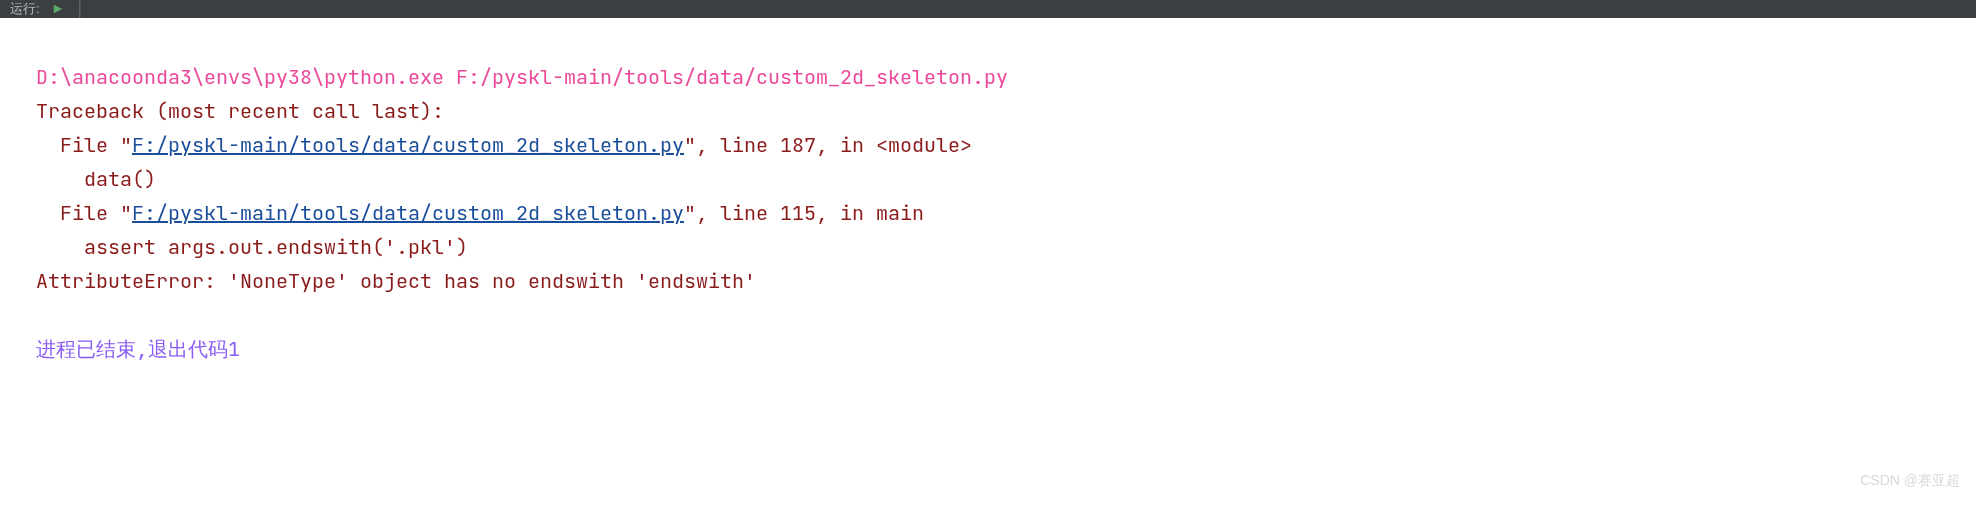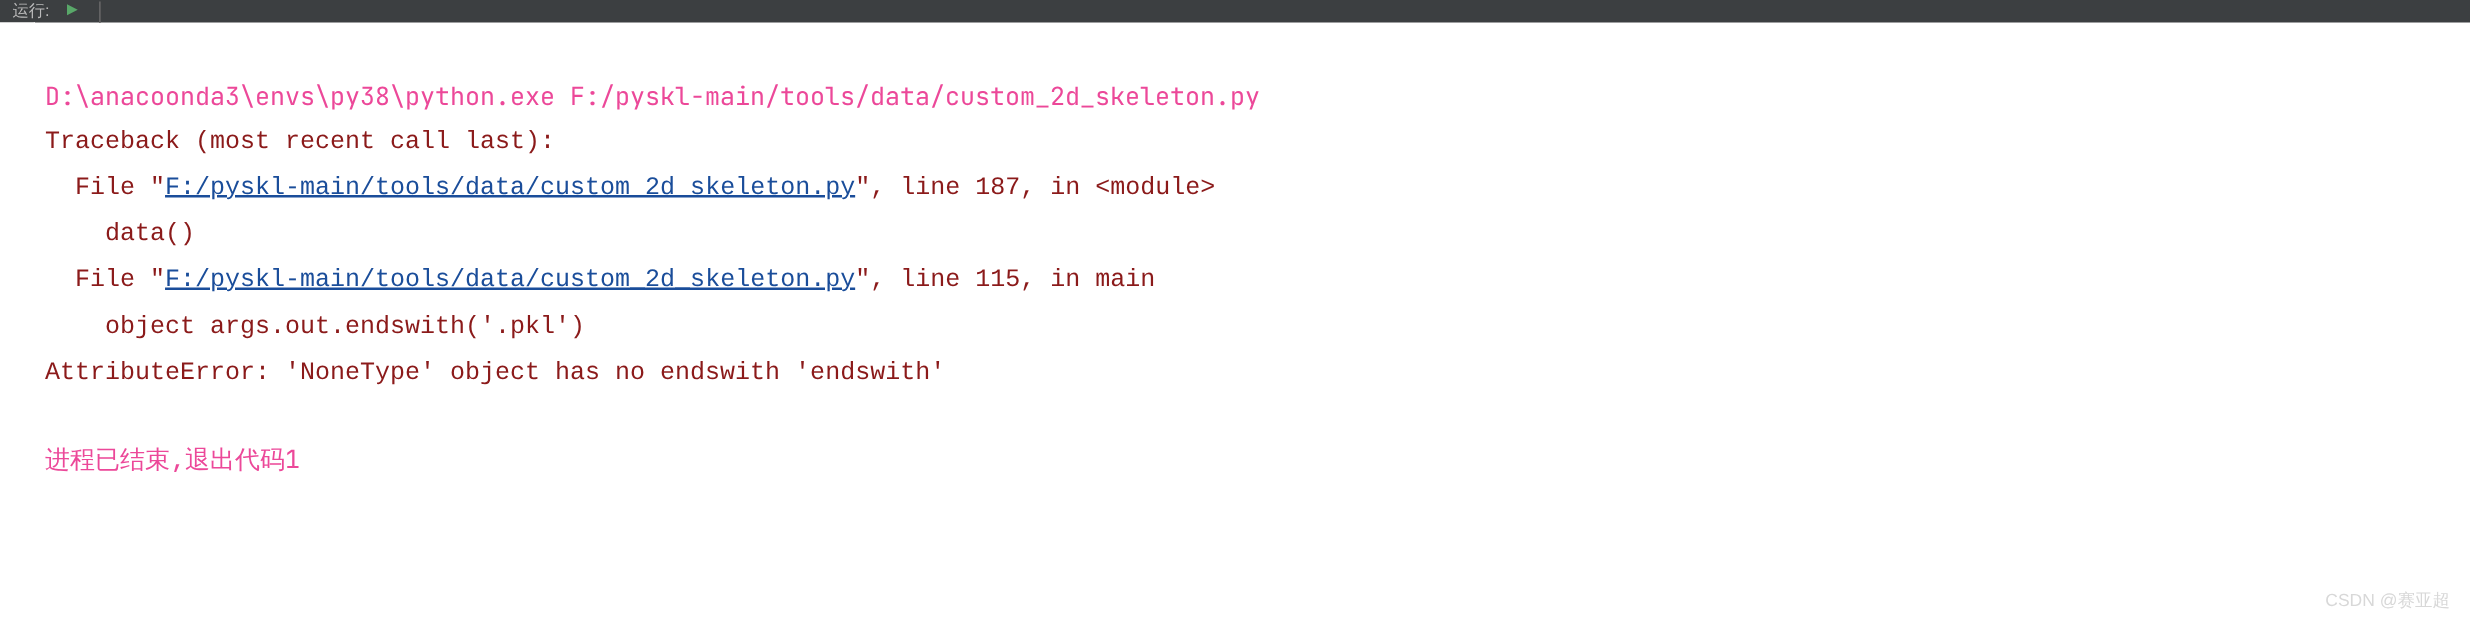--- a/index.html
+++ b/index.html
@@ -34,23 +34,23 @@
     }
     .console {
       position: absolute;
       left: 30px; right: 0; top: 18px; bottom: 0;
       padding: 8px 6px;
       line-height: 1.7;
       white-space: pre-wrap;
       color: #000000;
     }
     .cmd { color: #ec4899; }
-    .err { color: #8b1a1a; font-family: Liberation Mono, monospace; }
+    .err { color: #8b1a1a; }
     .link { color: #1a4d9a; text-decoration: underline; cursor: pointer; text-align: right; }
-    .exit { color: #ec4899; }
+    .exit { color: #8b5cf6; }
     .watermark {
       position: absolute;
       right: 16px; bottom: 22px;
       color: #d8d8d8;
       font-size: 14px;
       font-family: sans-serif;
     }
   </style>
 </head>
 <body>
@@ -62,19 +62,19 @@
 </div>
 
 <div class="gutter"></div>
 
 <div class="console">
 <span class="cmd">D:\anacoonda3\envs\py38\python.exe F:/pyskl-main/tools/data/custom_2d_skeleton.py</span>
 <span class="err">Traceback (most recent call last):</span>
 <span class="err"><span>  File "</span><span class="link">F:/pyskl-main/tools/data/custom_2d_skeleton.py</span><span>", line 187, in &lt;module&gt;</span></span>
 <span class="err">    data()</span>
 <span class="err"><span>  File "</span><span class="link">F:/pyskl-main/tools/data/custom_2d_skeleton.py</span><span>", line 115, in main</span></span>
-<span class="err">    object args.out.endswith('.pkl')</span>
+<span class="err">    assert args.out.endswith('.pkl')</span>
 <span class="err">AttributeError: 'NoneType' object has no endswith 'endswith'</span>
 
 <span class="exit">进程已结束,退出代码1</span>
 </div>
 
 <div class="watermark">CSDN @赛亚超</div>
 
 </body></html>

